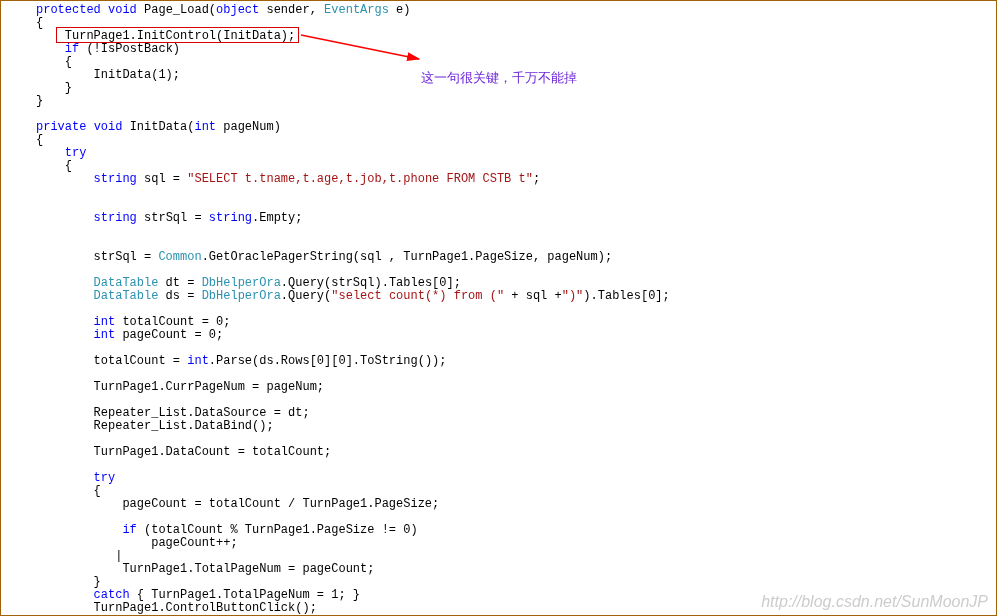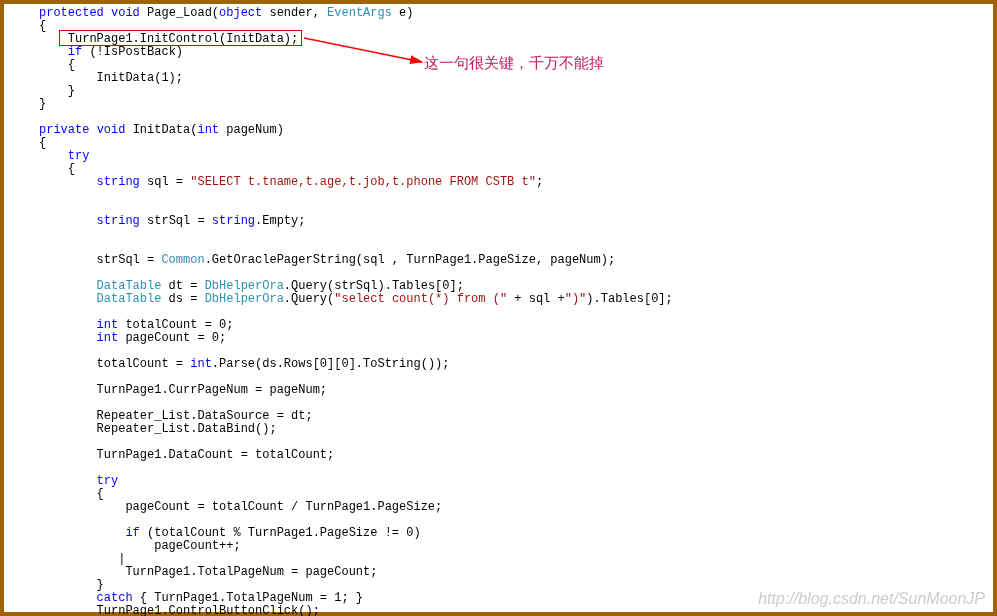--- a/index.html
+++ b/index.html
@@ -11,21 +11,21 @@
     height: 616px;
     overflow: hidden;
     position: relative;
   }
   .outer-border {
     position: absolute;
     top: 0;
     left: 0;
     right: 0;
     bottom: 0;
-    border: 4px solid #a16207;
+    border: 1px solid #a16207;
     padding: 3px 3px 3px 3px;
     background: #fff;
   }
   .code-area {
     font-family: "宋体", SimSun, "Courier New", monospace;
     white-space: pre;
     line-height: 13px;
     font-size: 12px;
     color: #000;
     padding-left: 32px;
@@ -45,24 +45,24 @@
   }
   .arrow-svg {
     position: absolute;
     left: 296px;
     top: 22px;
     pointer-events: none;
   }
   .annotation {
     position: absolute;
     left: 420px;
-    top: 50px;
-    color: #be185d;
+    top: 68px;
+    color: #6d28d9;
     font-family: SimSun, "宋体", serif;
-    font-size: 15px;
+    font-size: 13px;
   }
   .watermark {
     position: absolute;
     right: 8px;
     bottom: 4px;
     color: #cccccc;
     font-family: Arial, sans-serif;
     font-size: 16px;
     font-style: italic;
     margin-top: 12px;

